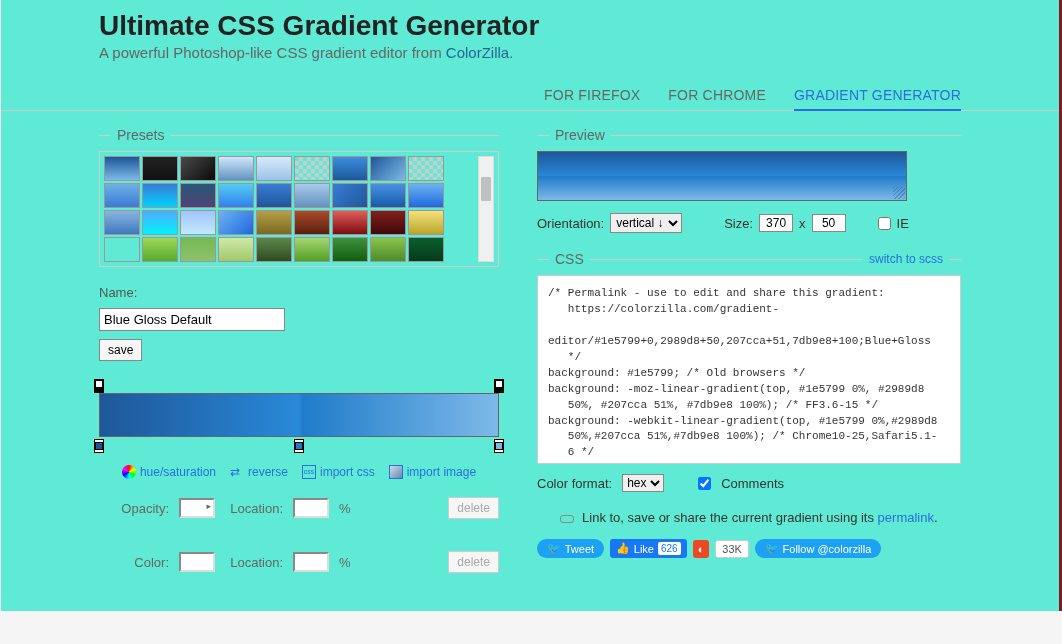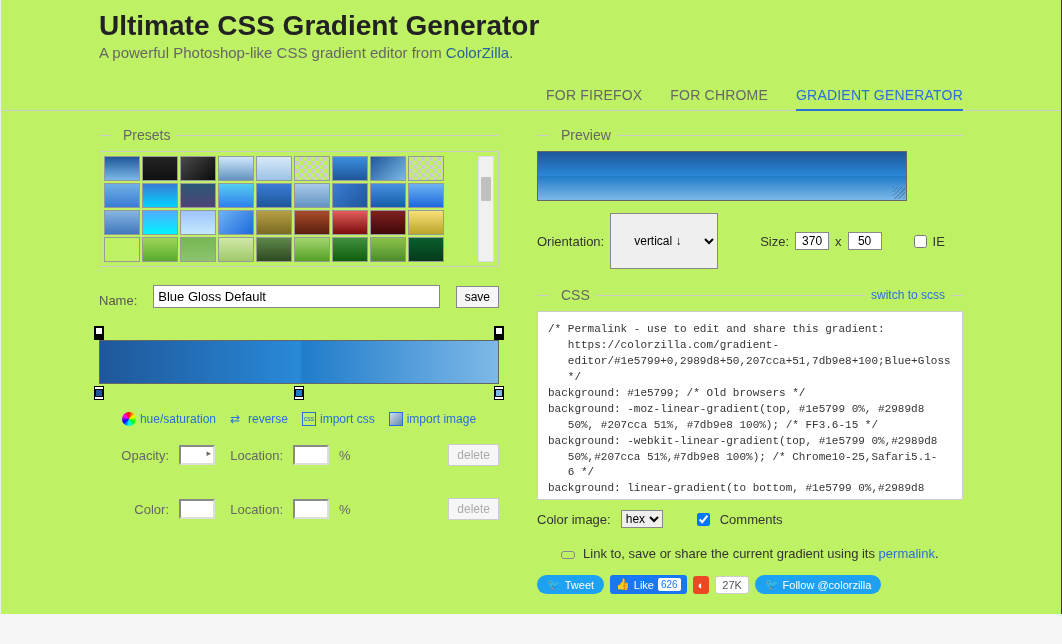--- a/index.html
+++ b/index.html
@@ -1,40 +1,40 @@
 <!DOCTYPE html>
 <html><head>
 <meta charset="utf-8">
 <style>
 * { box-sizing: border-box; margin: 0; padding: 0; }
 body { font-family: Arial, Helvetica, sans-serif; font-size: 13px; color: #333; background: #f5f5f5; }
-.page { width: 1062px; margin: 0 auto; background: #bef264; padding-bottom: 20px; border-left: 1px solid #eee; border-right: 1px solid #7f1d1d;}
+.page { width: 1062px; margin: 0 auto; background: #5eead4; padding-bottom: 20px; border-left: 1px solid #eee; border-right: 3px solid #7f1d1d;}
 .header { padding: 10px 90px 0 98px; }
 .title { font-size: 28px; font-weight: bold; color: #222; }
 .subtitle { font-size: 15px; color: #666; margin-top: 2px; }
 .subtitle a { color: #2a6496; text-decoration: none; }
 .tabs { display: flex; justify-content: flex-end; gap: 28px; padding: 20px 98px 0 98px; border-bottom: 1px solid #ccc; }
 .tab { color: #666; font-size: 14px; padding: 6px 0; cursor: pointer; letter-spacing: .2px;}
 .tab.active { color: #2a6fdb; border-bottom: 2px solid #2a6fdb; font-weight: 500; margin-bottom: -1px; }
 .content { display: flex; padding: 16px 98px 0 98px; gap: 38px; }
 .col { flex: 1; }
 .col-left { flex: 0 0 400px; }
 .col-right { flex: 1; }
 .group { margin-bottom: 18px; }
 .group-header { display: flex; align-items: center; font-size: 14px; color: #666; margin-bottom: 8px; }
 .group-header .line { flex: 1; height: 1px; background: #ccc; }
-.group-header .label { padding: 0 6px; margin-left: 6px; }
+.group-header .label { padding: 0 6px; }
 .group-header .dash { width: 12px; height: 1px; background: #ccc; }
 .group-header .right-link { color: #2a6fdb; cursor: pointer; font-size: 12px; padding: 0 6px;}
 .presets-box { border: 1px solid #ccc; padding: 4px; display: flex; }
 .presets-grid { display: grid; grid-template-columns: repeat(9, 36px); grid-auto-rows: 25px; gap: 2px; flex: 1; }
 .preset { border: 1px solid #999; cursor: pointer; }
 .scrollbar { width: 16px; background: #f0f0f0; border: 1px solid #ddd; margin-left: 4px; position: relative; }
 .scrollbar .thumb { position: absolute; top: 20px; left: 2px; right: 2px; height: 24px; background: #c0c0c0; border-radius: 1px;}
-.name-row { display: flex; align-items: flex-end; gap: 16px; margin-top: 16px; }
+.name-row { display: flex; align-items: flex-start; gap: 8px; margin-top: 16px; flex-direction: column; }
 .name-row label { color: #555; }
 .name-input { flex: 1; border: 1px solid #888; padding: 3px 4px; font-size: 13px; }
 .save-btn, .delete-btn { border: 1px solid #888; background: #f6f6f6; padding: 3px 8px; cursor: pointer; font-size: 12px; }
 .delete-btn { color: #aaa; border-color: #ccc; }
 .gradient-editor { margin-top: 20px; position: relative; height: 78px; }
 .ge-bar { position: absolute; top: 12px; left: 0; right: 0; height: 44px; border: 1px solid #666; background: linear-gradient(to right, #1e5799 0%, #2989d8 50%, #207cca 51%, #7db9e8 100%); }
 .ge-stop { position: absolute; width: 10px; height: 14px; border: 1px solid #000; }
 .ge-stop.top { top: -2px; background: #000; }
 .ge-stop.top .inner { width: 6px; height: 6px; background:#fff; margin:1px auto 0;}
 .ge-stop.bottom { bottom: -2px; top: auto; }
@@ -43,21 +43,21 @@
 .tool-link { color: #2a6fdb; font-size: 12px; cursor: pointer; display: inline-flex; align-items: center; gap: 4px;}
 .tool-link .ico { width: 14px; height: 14px; display: inline-block; }
 .stops-row { display: flex; align-items: center; gap: 10px; margin-top: 12px; padding-left: 12px;}
 .stops-row label { color: #666; width: 58px; text-align: right;}
 .stops-row .field { width: 36px; height: 20px; border: 2px inset #ddd; background:#fff; }
 .stops-row .pct { color: #666; }
 .stops-row .spacer { flex: 1; }
 .preview-box { height: 50px; border: 1px solid #666; background: linear-gradient(to bottom, #1e5799 0%, #2989d8 50%, #207cca 51%, #7db9e8 100%); position: relative;}
 .preview-box .resize {position: absolute; right: 1px; bottom: 1px; width: 12px; height: 12px; background: repeating-linear-gradient(135deg, rgba(0,0,0,.2) 0 1px, transparent 1px 3px);}
 .orient-row { display: flex; align-items: center; gap: 6px; margin-top: 12px; font-size: 13px;}
-.orient-row select { border: 1px solid #888; font-size: 12px; padding: 19px;}
+.orient-row select { border: 1px solid #888; font-size: 12px; padding: 1px;}
 .orient-row input[type=text] { width: 34px; border: 1px solid #888; text-align: center; font-size: 12px; padding: 1px;}
 .css-box { border: 1px solid #ccc; background: #fff; padding: 10px; font-family: "Courier New", monospace; font-size: 11px; line-height: 1.45; color: #333; white-space: pre-wrap; height: 189px; overflow: hidden;}
 .cf-row { display: flex; align-items: center; gap: 10px; margin-top: 10px; }
 .cf-row select { border: 1px solid #888; font-size: 12px; }
 .share-row { text-align: center; margin-top: 18px; font-size: 13px; }
 .share-row .link-ico { display:inline-block; width: 14px; height:8px; border:1px solid #888; border-radius:3px; margin-right:4px; vertical-align:middle;}
 .share-row a { color: #2a6fdb; text-decoration: none; }
 .social-row { display: flex; gap: 6px; margin-top: 14px; align-items: center;}
 .sbtn { display: inline-flex; align-items: center; border-radius: 12px; padding: 3px 10px; font-size: 11px; color: #fff; gap: 4px; cursor:pointer;}
 .sbtn.tw { background: #1da1f2; border-radius: 14px;}
@@ -250,21 +250,21 @@
 background: -webkit-linear-gradient(top, #1e5799 0%,#2989d8
    50%,#207cca 51%,#7db9e8 100%); /* Chrome10-25,Safari5.1-
    6 */
 background: linear-gradient(to bottom, #1e5799 0%,#2989d8
    50%,#207cca 51%,#7db9e8 100%); /* W3C, IE10+, FF16+,
    Chrome26+, Opera12+, Safari7+ */
 filter: progid:DXImageTransform.Microsoft.gradient(
    startColorstr='#1e5799',
    endColorstr='#7db9e8',GradientType=0 ); /* IE6-9 */</div>
         <div class="cf-row">
-          <span>Color image:</span>
+          <span>Color format:</span>
           <select><option>hex</option></select>
           <span style="width:14px"></span>
           <input type="checkbox" checked="" style="">
           <span>Comments</span>
         </div>
       </div>
 
       <div class="share-row">
         <span class="link-ico"></span>
         <span>Link to, save or share the current gradient using its </span><a href="#">permalink</a><span>.</span>
@@ -276,21 +276,21 @@
             <span>Tweet</span>
           </span>
         <span class="sbtn fb">
             <span>👍</span>
             <span>Like</span> 
             <span class="count">626</span>
           </span>
         <span class="sbtn su">
             <span>◐</span>
           </span>
-        <span class="sbtn su-count">27K</span>
+        <span class="sbtn su-count">33K</span>
         <span class="sbtn tw">
             <span>🐦</span>
             <span>Follow @colorzilla</span>
           </span>
       </div>
     </div>
   </div>
 </div>
 
 </body></html>

